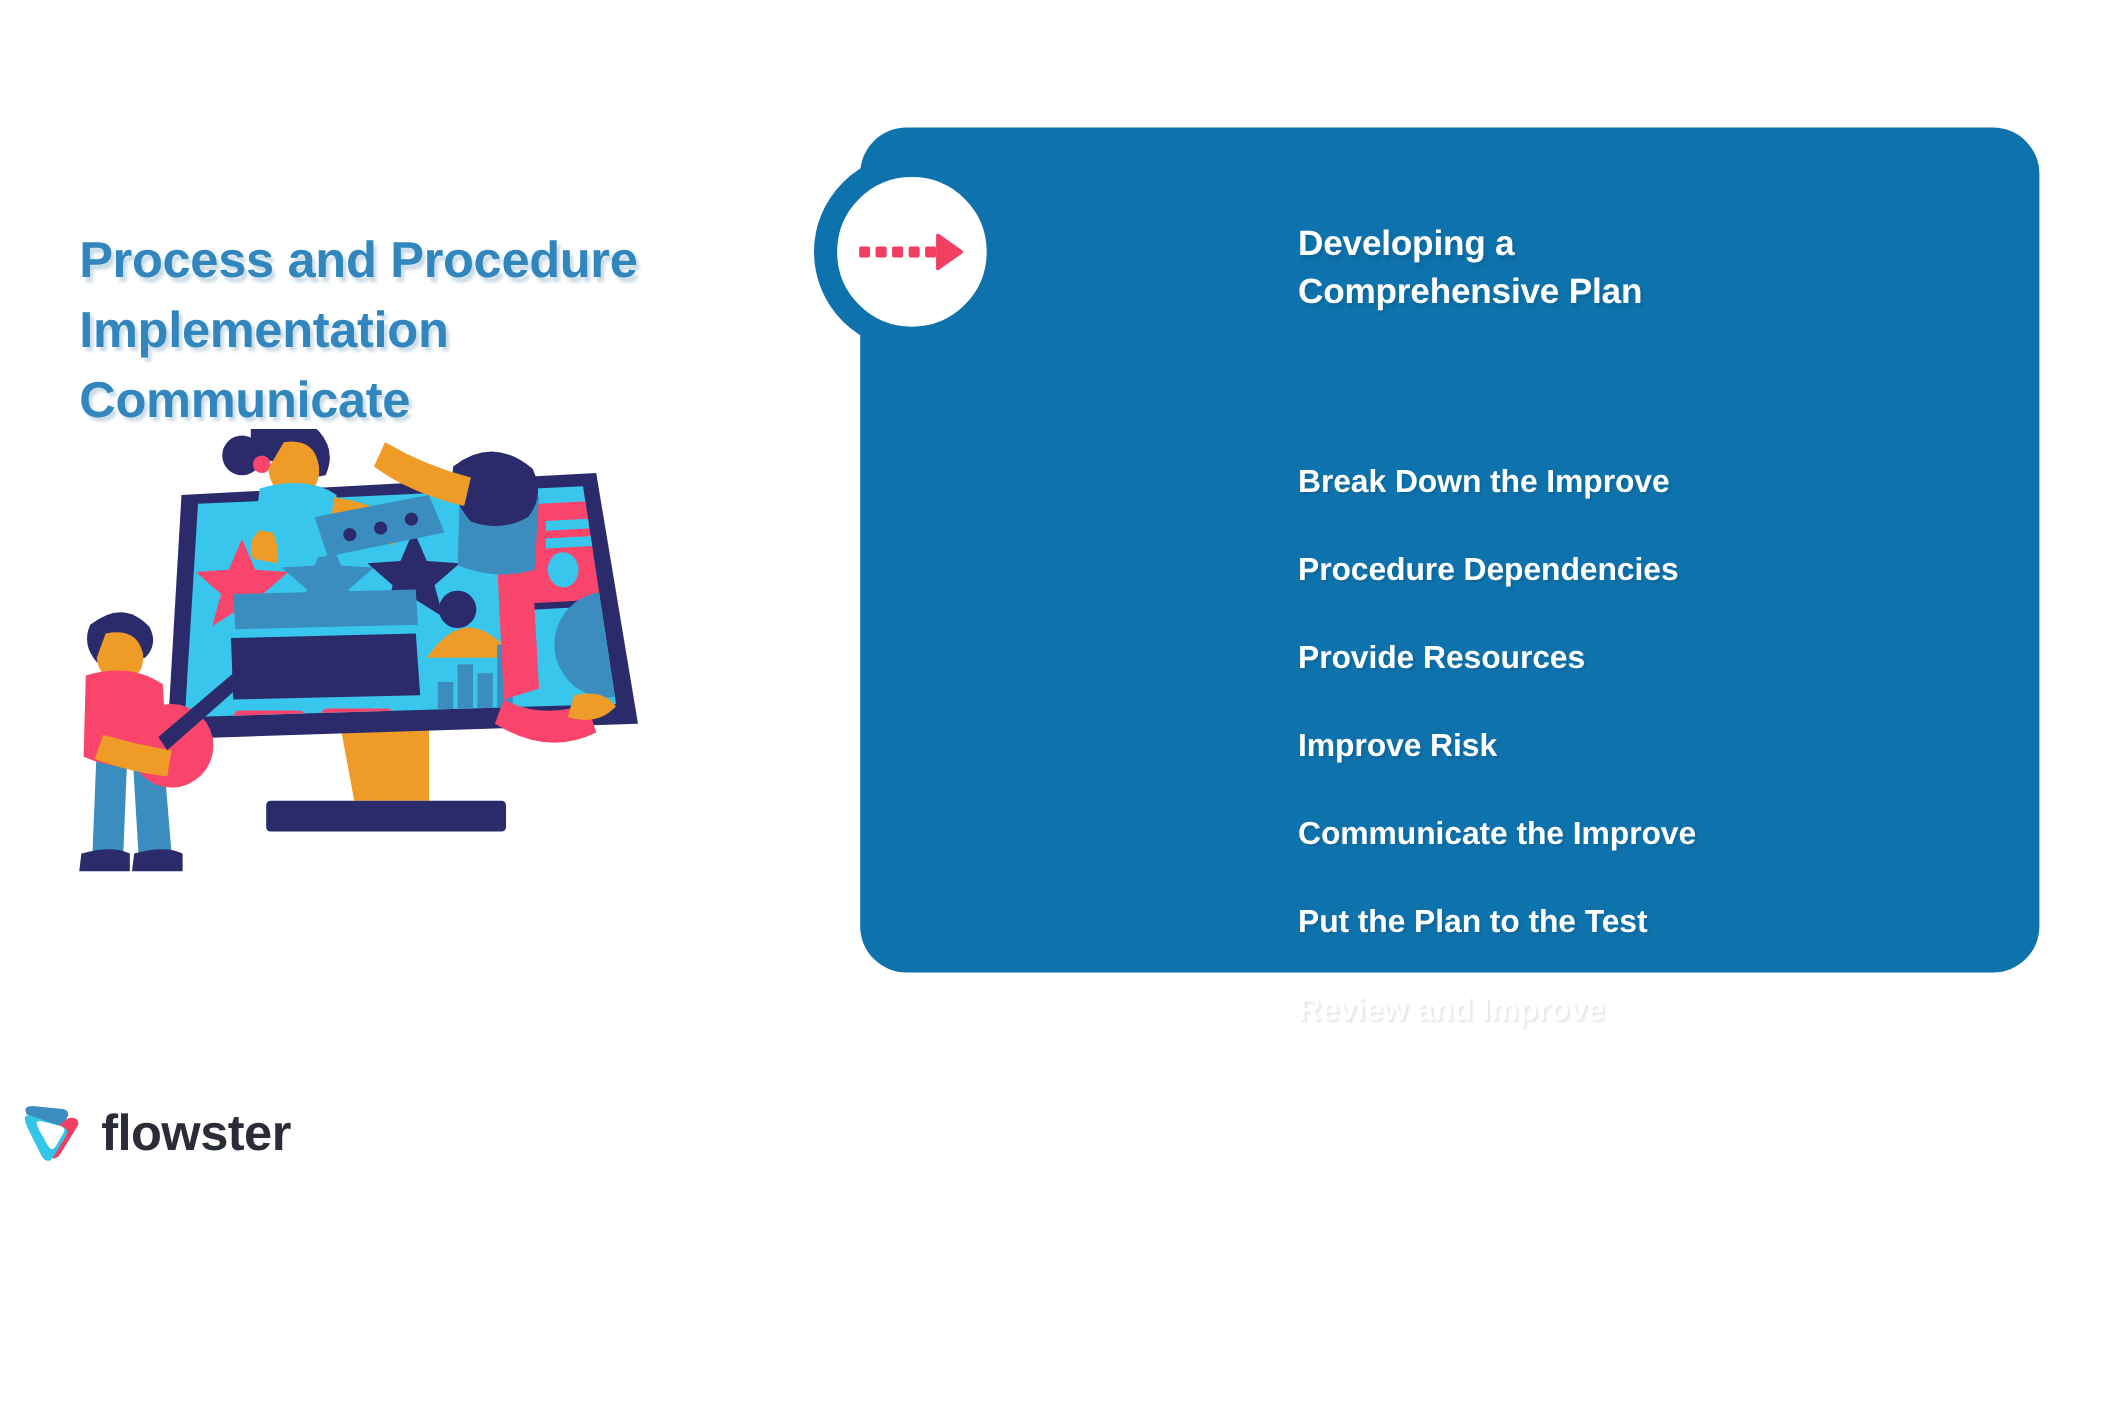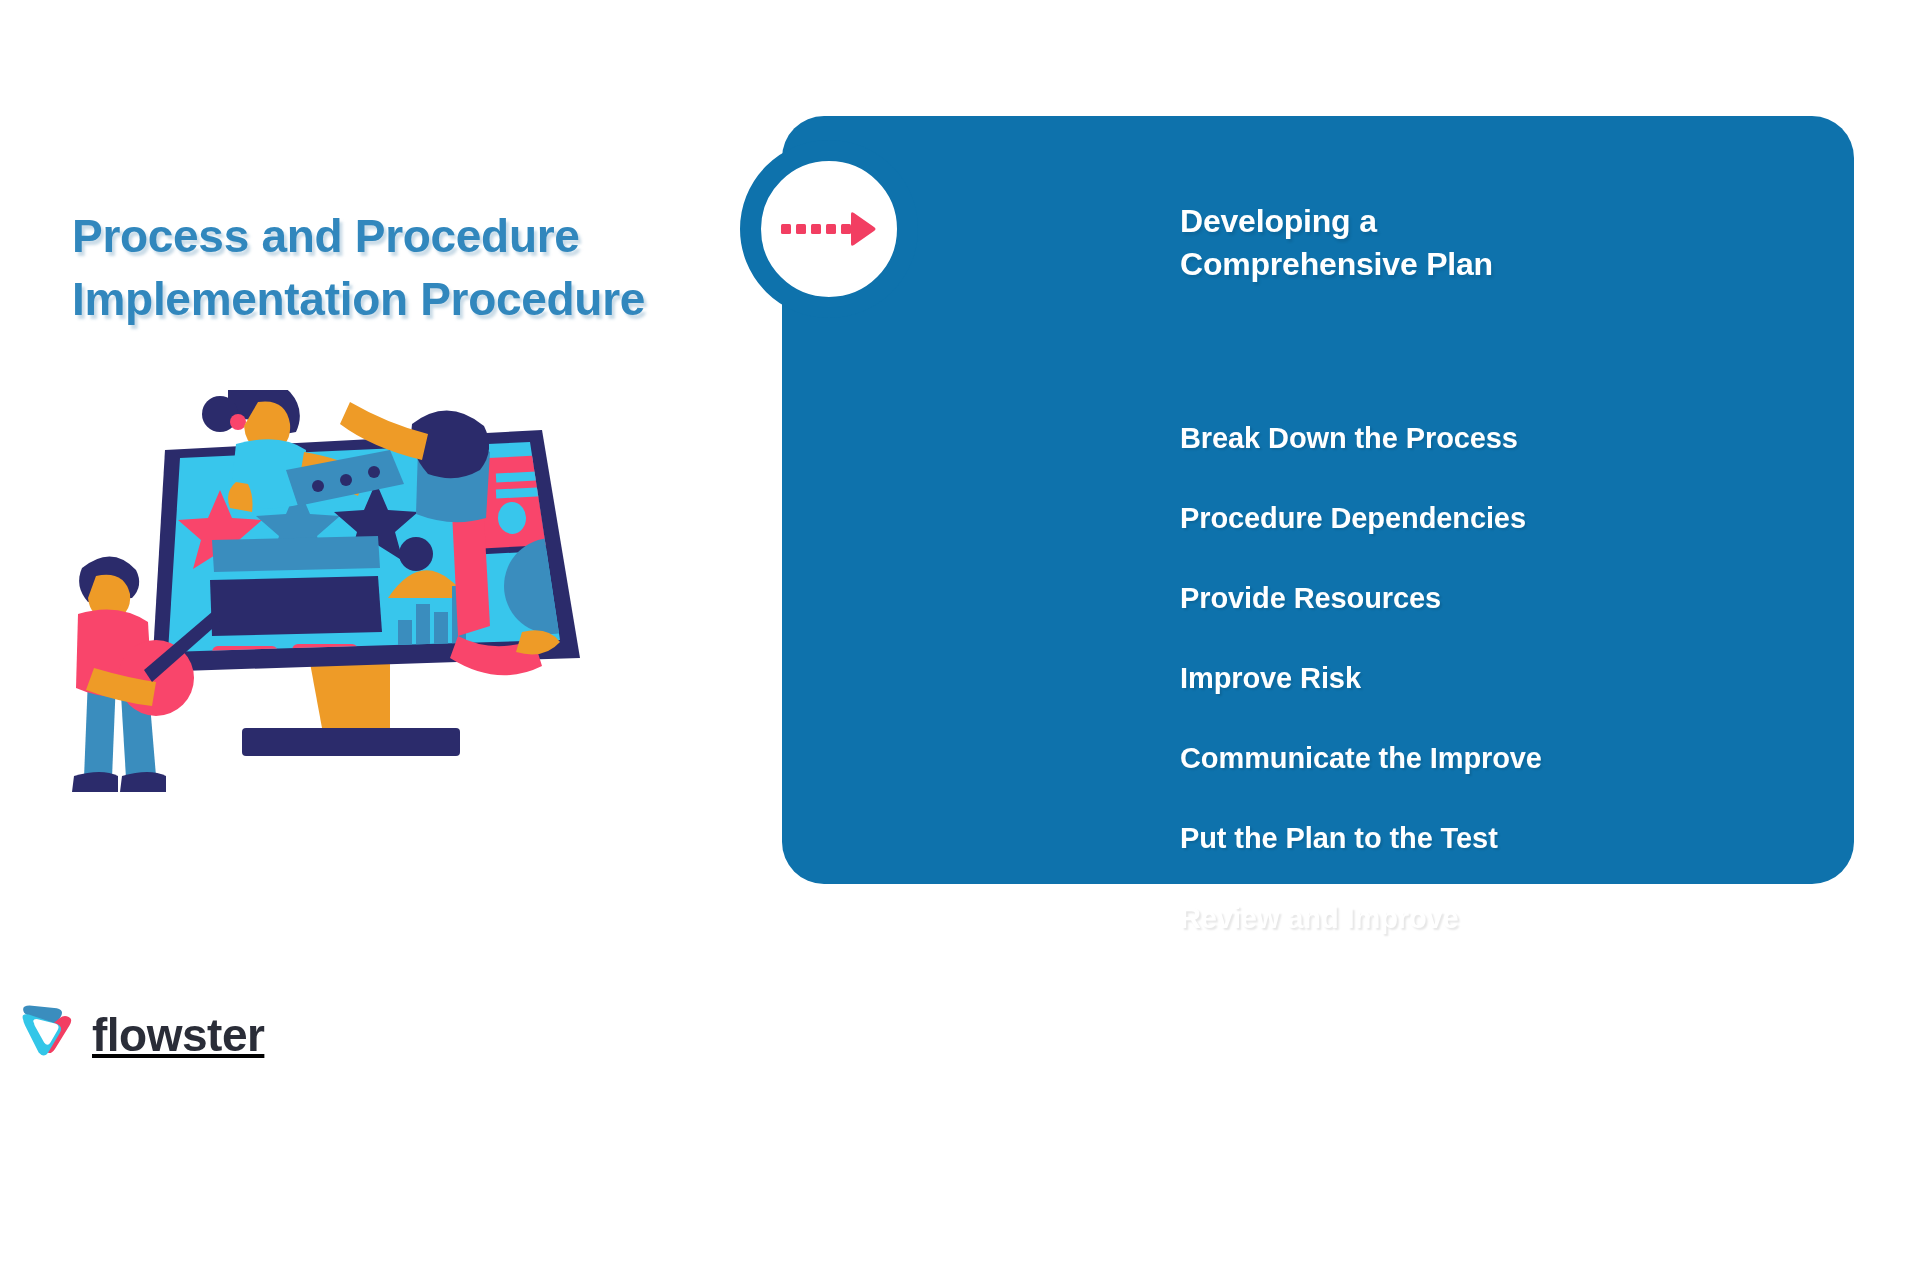--- a/index.html
+++ b/index.html
@@ -56,23 +56,22 @@
     height: 420px;
   }
   .illustration svg { display: block; width: 580px; height: 420px; }
 
   
   .logo {
     position: absolute;
     left: 16px;
     top: 1000px;
     display: flex;
-    align-items: flex-end;
+    align-items: center;
     gap: 18px;
-    text-decoration: underline;
   }
   .logo-mark { width: 58px; height: 58px; display:block; }
   .logo-word {
     font-size: 46px;
     font-weight: 700;
     color: #2A2D38;
     letter-spacing: -0.5px;
     line-height: 1;
   }
 
@@ -140,21 +139,21 @@
 </style>
 </head>
 <body>
 
 <div id="infographic">
 
   <div class="left-col">
 
     <div class="headline">
       <span class="ln">Process and Procedure</span>
-      <span class="ln">Implementation Procedure</span>
+      <span class="ln">Implementation Communicate</span>
     </div>
 
     <div class="illustration">
       <svg viewBox="0 0 580 420" xmlns="http://www.w3.org/2000/svg" aria-hidden="true">
         <defs>
           <clipPath id="screenClip">
             <path d="M120,68 L470,52 L500,250 L108,262 Z"></path>
           </clipPath>
         </defs>
 
@@ -275,21 +274,21 @@
       <path d="M70,2 q0,-3 3,-1 l20,14 q3,2 0,4 l-20,14 q-3,2 -3,-1 Z" fill="#F23E62"></path>
     </svg>
   </div>
 
   <div class="panel-heading">
     <span class="ln">Developing a</span>
     <span class="ln">Comprehensive Plan</span>
   </div>
 
   <ul class="plan-list">
-    <li class="plan-item">Break Down the Process</li>
+    <li class="plan-item">Break Down the Improve</li>
     <li class="plan-item">Procedure Dependencies</li>
     <li class="plan-item">Provide Resources</li>
     <li class="plan-item">Improve Risk</li>
     <li class="plan-item">Communicate the Improve</li>
     <li class="plan-item">Put the Plan to the Test</li>
     <li class="plan-item">Review and Improve</li>
   </ul>
 
 </div>
 

